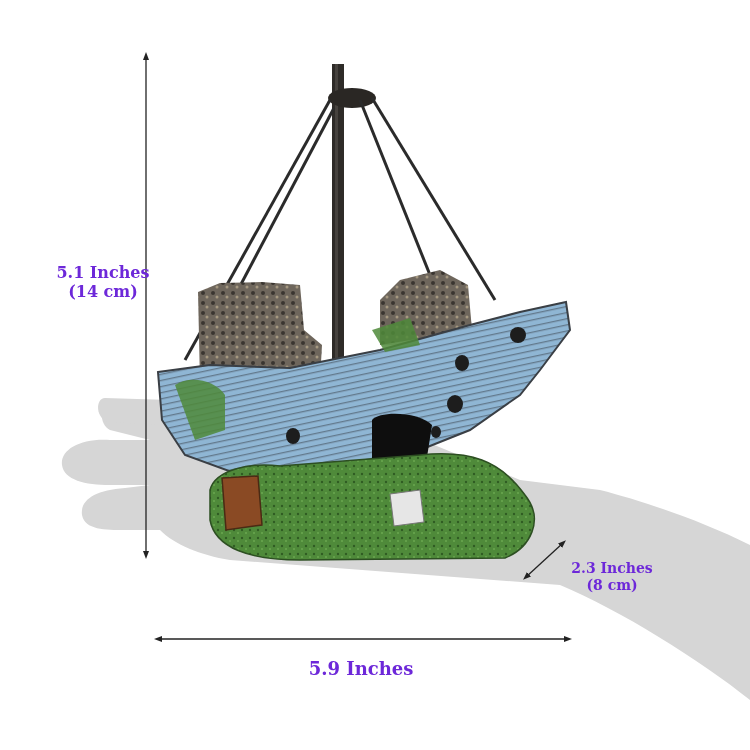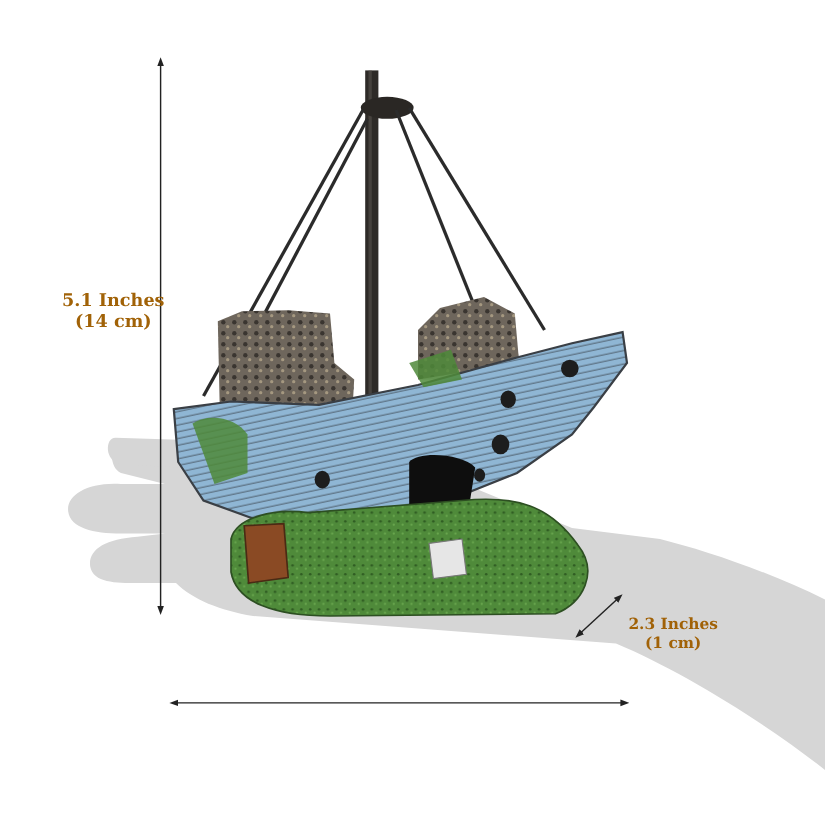--- a/index.html
+++ b/index.html
@@ -2,21 +2,21 @@
 <html><head>
 <meta charset="utf-8">
 <style>
   html, body { margin: 0; padding: 0; background: #ffffff; }
   body { width: 750px; height: 750px; overflow: hidden; position: relative; }
   .canvas { position: absolute; left: 0; top: 0; width: 750px; height: 750px; }
   .label {
     position: absolute;
     font-family: "DejaVu Serif", "Liberation Serif", serif;
     font-weight: bold;
-    color: #a16207;
+    color: #6d28d9;
     text-align: center;
     line-height: 1.2;
     font-size: 16px;
   }
   .label span { display: block; }
   .label-height { left: 48px; top: 263px; width: 110px; }
   .label-depth { left: 552px; top: 560px; width: 120px; font-size: 14px; }
   .label-width { left: 296px; top: 658px; width: 130px; font-size: 18px; }
 </style>
 </head>
@@ -145,17 +145,18 @@
   </g>
 </svg>
 
 <div class="label label-height">
   <span>5.1 Inches</span>
   <span>(14 cm)</span>
 </div>
 
 <div class="label label-depth">
   <span>2.3 Inches</span>
-  <span>(1 cm)</span>
+  <span>(8 cm)</span>
 </div>
 
 <div class="label label-width">
+  <span>5.9 Inches</span>
 </div>
 
 </body></html>

